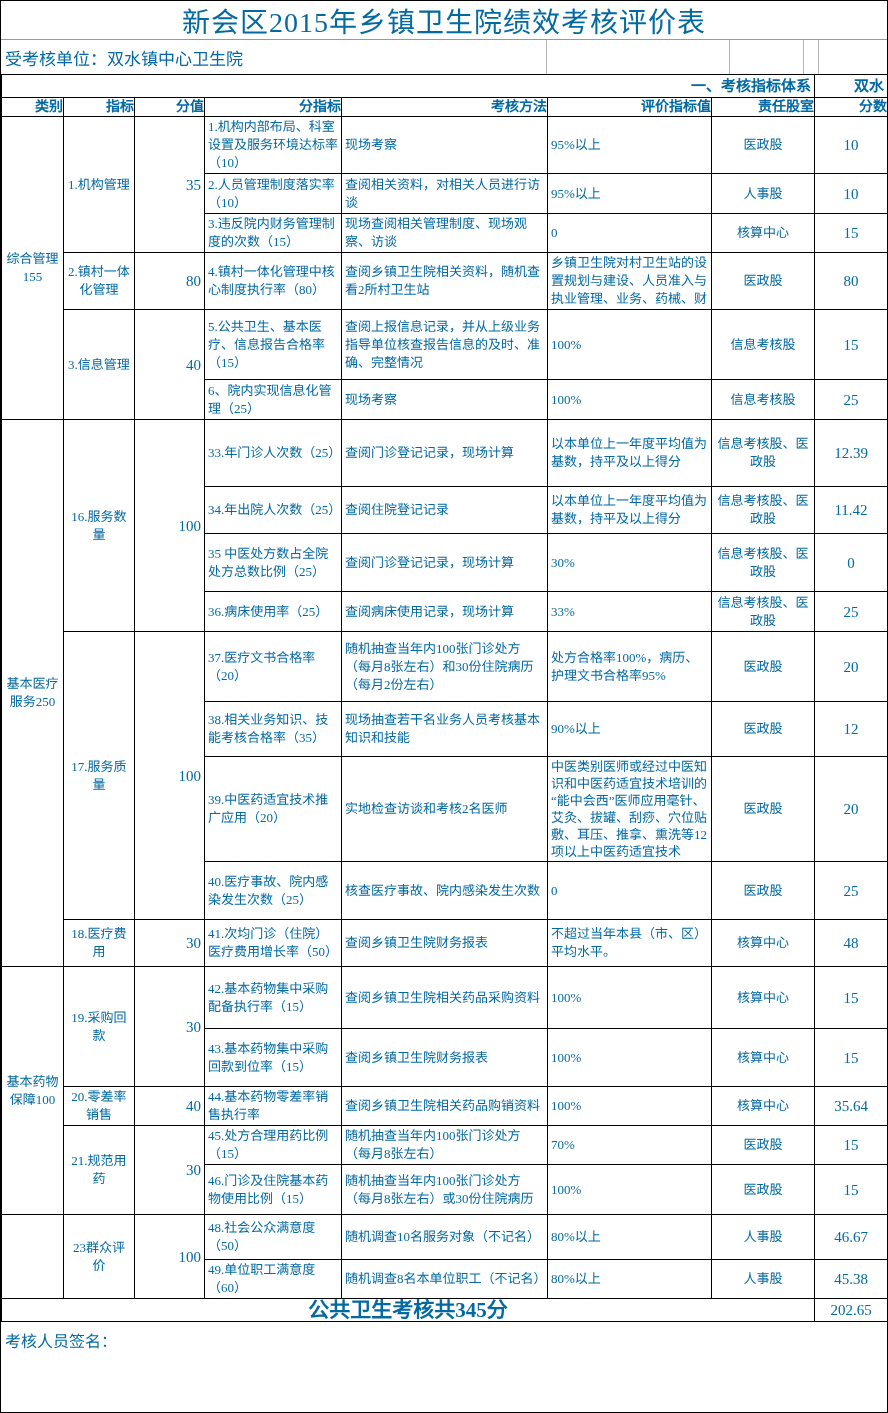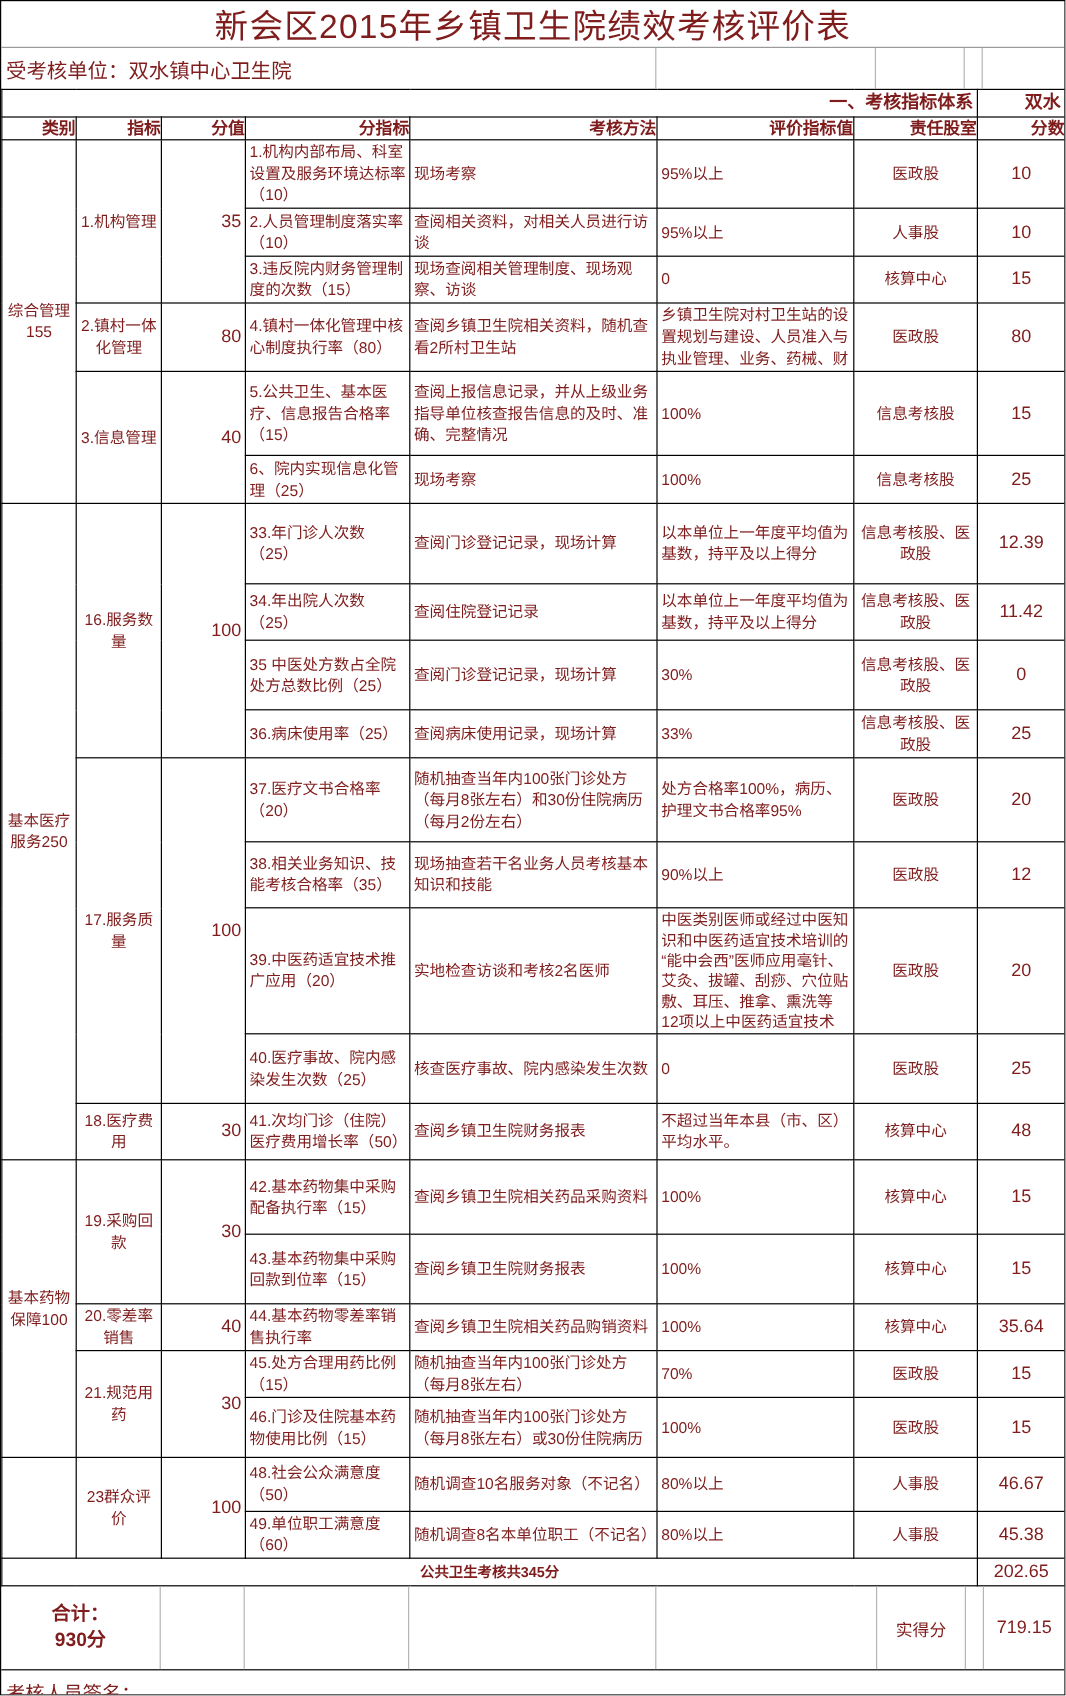--- a/index.html
+++ b/index.html
@@ -1,19 +1,19 @@
 <!DOCTYPE html>
 <html lang="zh-CN"><head>
 <meta charset="utf-8">
 <style>
   html,body{margin:0;padding:0;background:#fff;}
   .page{
     width:888px;height:1413px;box-sizing:border-box;
-    border:1px solid #000;overflow:hidden;background:#fff;color:#7f1d1d;
-    font-family:Liberation Sans, sans-serif;
+    border:1px solid #000;overflow:hidden;background:#fff;color:#0369a1;
+    font-family:Liberation Serif, serif;
   }
   
   .title-row{height:38px;border-bottom:1px solid #999;display:flex;align-items:center;justify-content:center;}
   .title-row .t{font-size:28px;letter-spacing:1px;font-weight:normal;}
   .unit-row{height:34px;display:flex;box-sizing:border-box;font-size:17px;}
   .unit-row .c{box-sizing:border-box;border-right:1px solid #b5b5b5;display:flex;align-items:center;}
   .unit-row .c:last-child{border-right:none;}
   .unit-row .c1{width:546px;padding-left:4px;}
   .unit-row .c2{width:183px;} .unit-row .c3{width:74px;}
   .unit-row .c4{width:15px;}  .unit-row .c5{width:68px;}
@@ -24,21 +24,21 @@
   tr.hdr td{font-weight:bold;text-align:right;font-size:14px;padding:0;}
   td.cat,td.ind{text-align:center;}
   td.cat{padding:0 8px;}
   td.ind{padding:0 5px;}
   td.pts{text-align:right;font-size:15px;}
   td.dept{text-align:center;padding:0 10px;}
   td.score{text-align:center;font-size:15px;}
   td.sub,td.method,td.val{text-align:left;}
   td.vtop{vertical-align:top;}
   td.tight{line-height:17px;}
-  td.pub{font-weight:bold;text-align:center;font-size:12px;}
+  td.pub{font-weight:bold;text-align:center;font-size:21px;}
   
   .total-row{height:70px;display:flex;box-sizing:border-box;border-bottom:1px solid #000;font-size:15px;}
   .total-row .c{box-sizing:border-box;border-right:1px solid #b5b5b5;display:flex;align-items:center;justify-content:center;}
   .total-row .c:last-child{border-right:none;}
   .tc1{width:133px;} .tc2{width:70px;} .tc3{width:137px;} .tc4{width:206px;}
   .tc5{width:184px;} .tc6{width:74px;}  .tc7{width:15px;}  .tc8{width:67px;}
   .tc1 .wrap{width:52px;text-align:center;font-weight:bold;font-size:16px;line-height:22px;}
   .tc6{font-size:14px;}
   .tc8{font-size:15px;}
   
@@ -272,30 +272,18 @@
       <td class="score">45.38</td>
     </tr>
 
     <tr style="height:23px">
       <td class="pub" colspan="7">公共卫生考核共345分</td>
       <td class="score">202.65</td>
     </tr>
   </tbody>
     </table>
 
-  <div class="total-row">
-    <div class="c tc1">
-      <div class="wrap">合计：930分</div>
-    </div>
-    <div class="c tc2"></div>
-    <div class="c tc3"></div>
-    <div class="c tc4"></div>
-    <div class="c tc5"></div>
-    <div class="c tc6">实得分</div>
-    <div class="c tc7"></div>
-    <div class="c tc8">719.15</div>
-  </div>
 
   <div class="sign-row">
     <span>考核人员签名：</span>
   </div>
 
 </div>
 
 </body></html>

